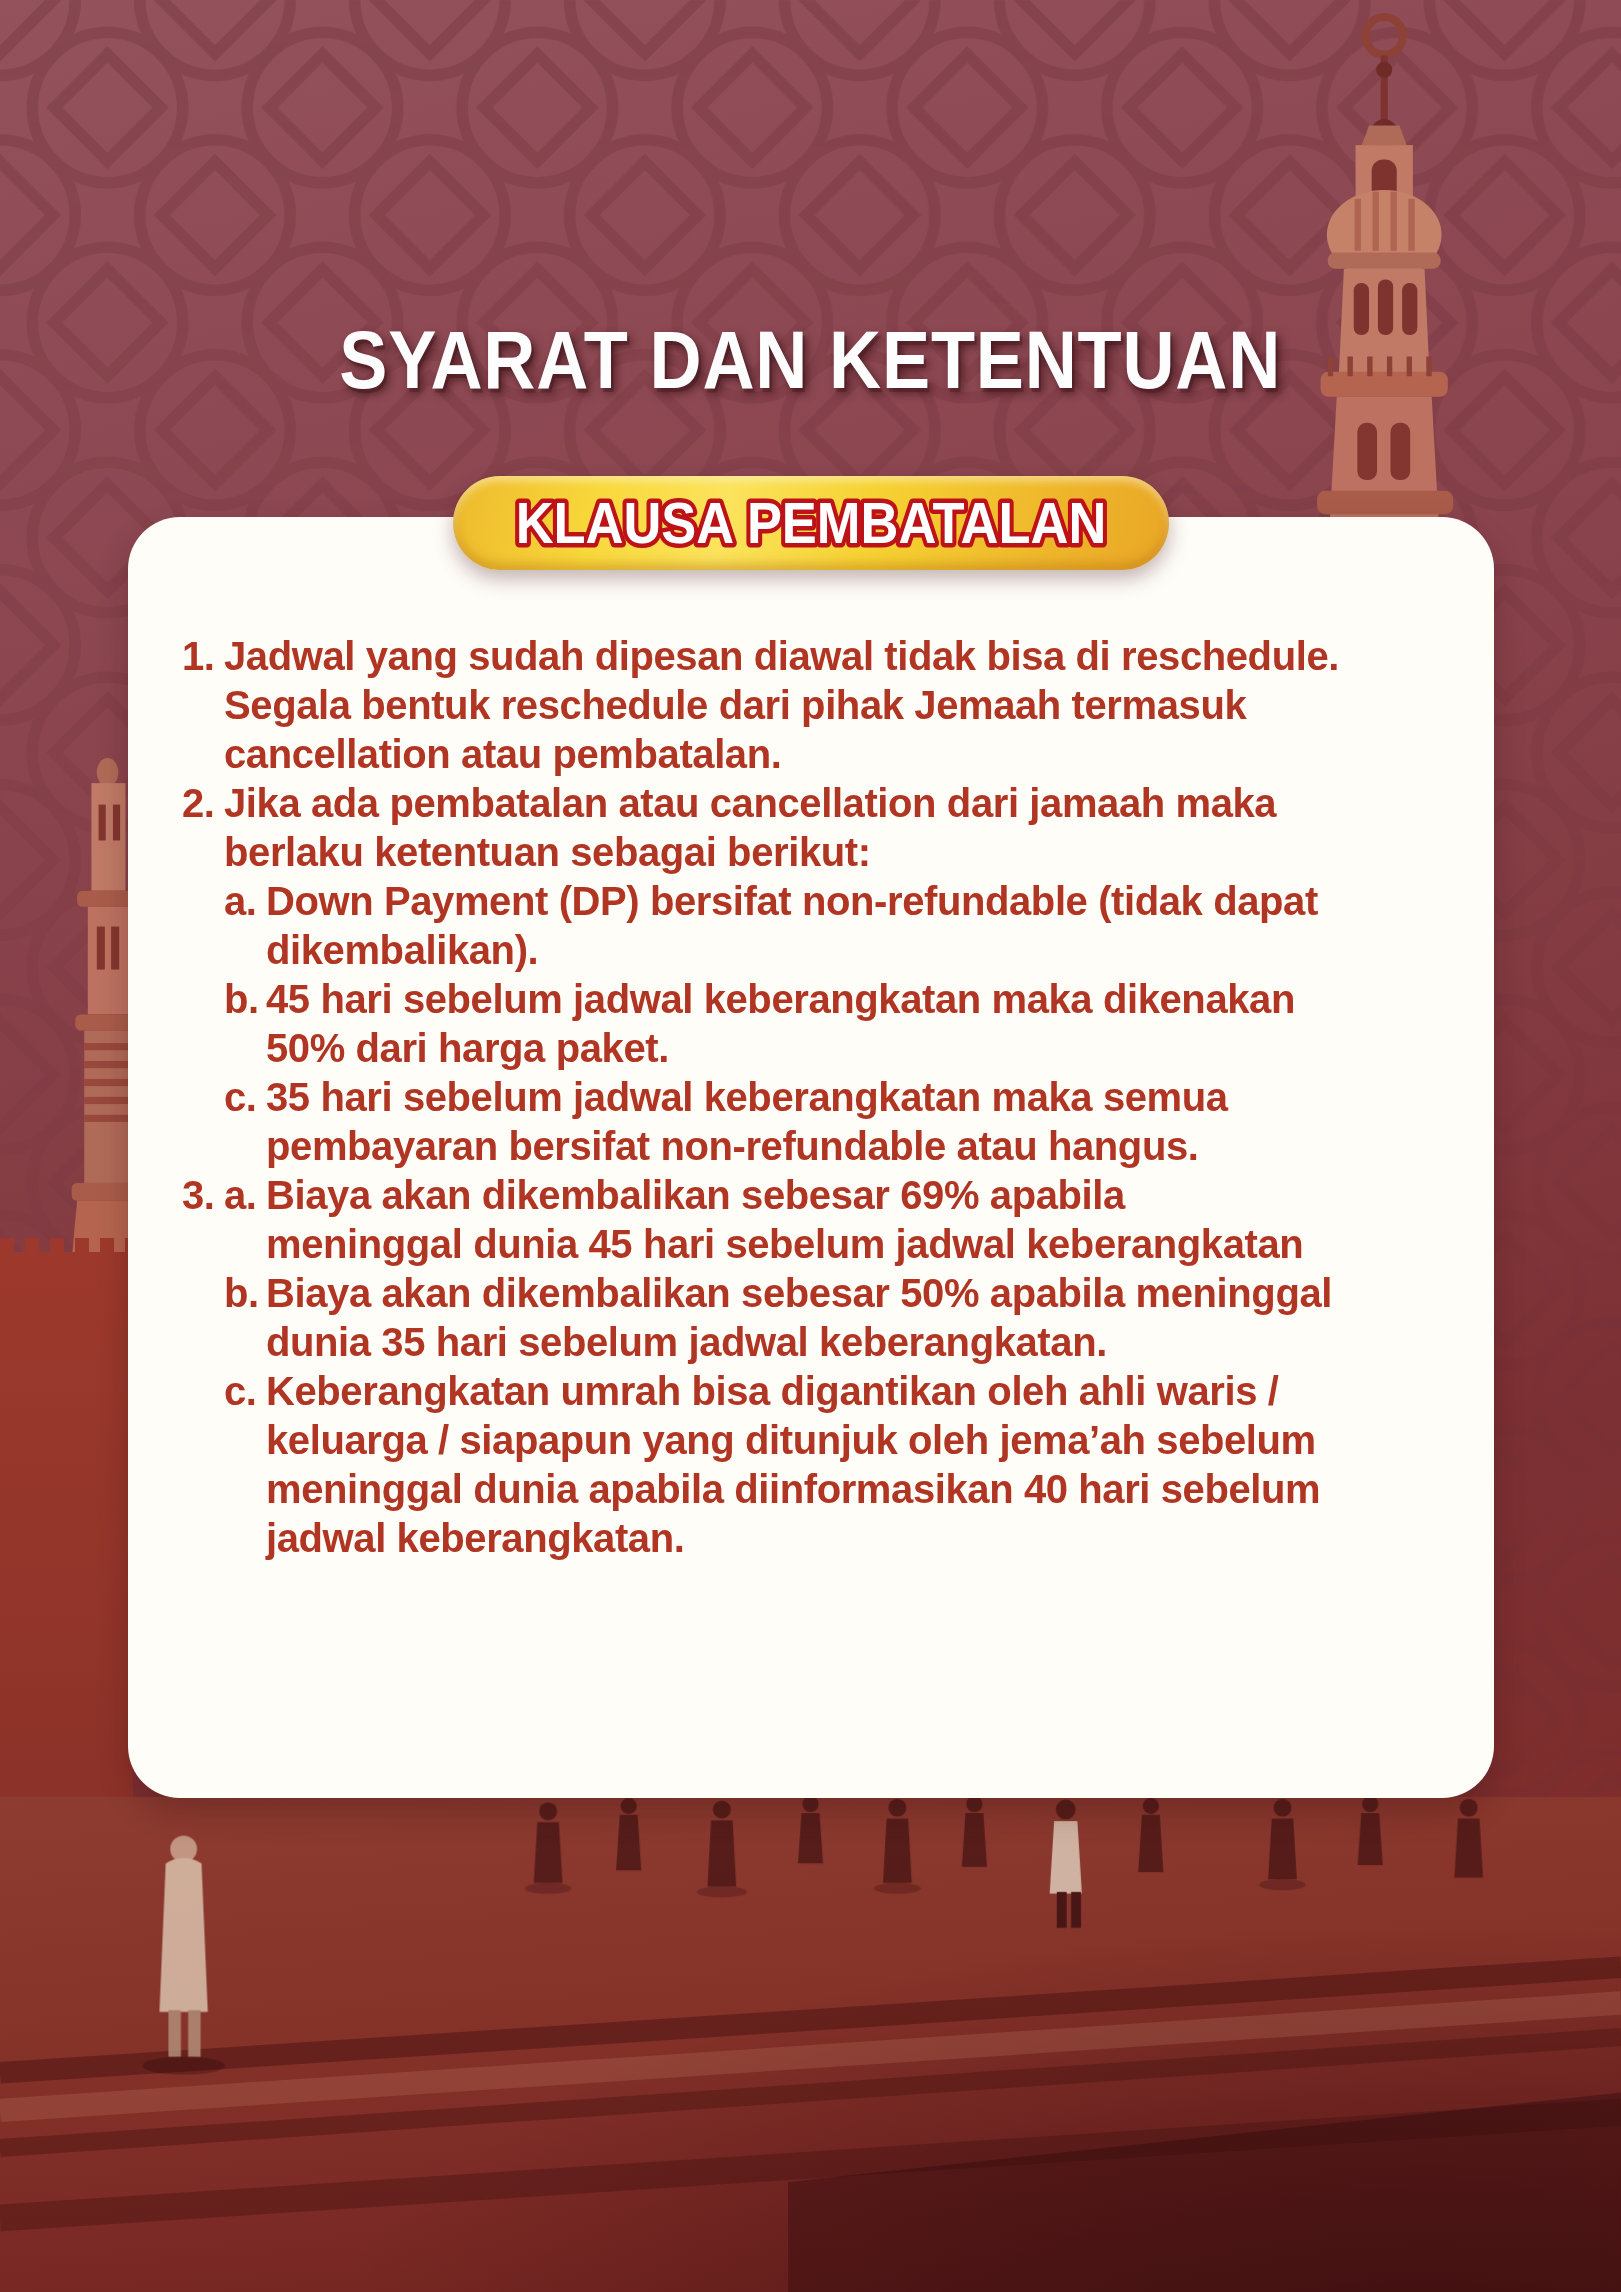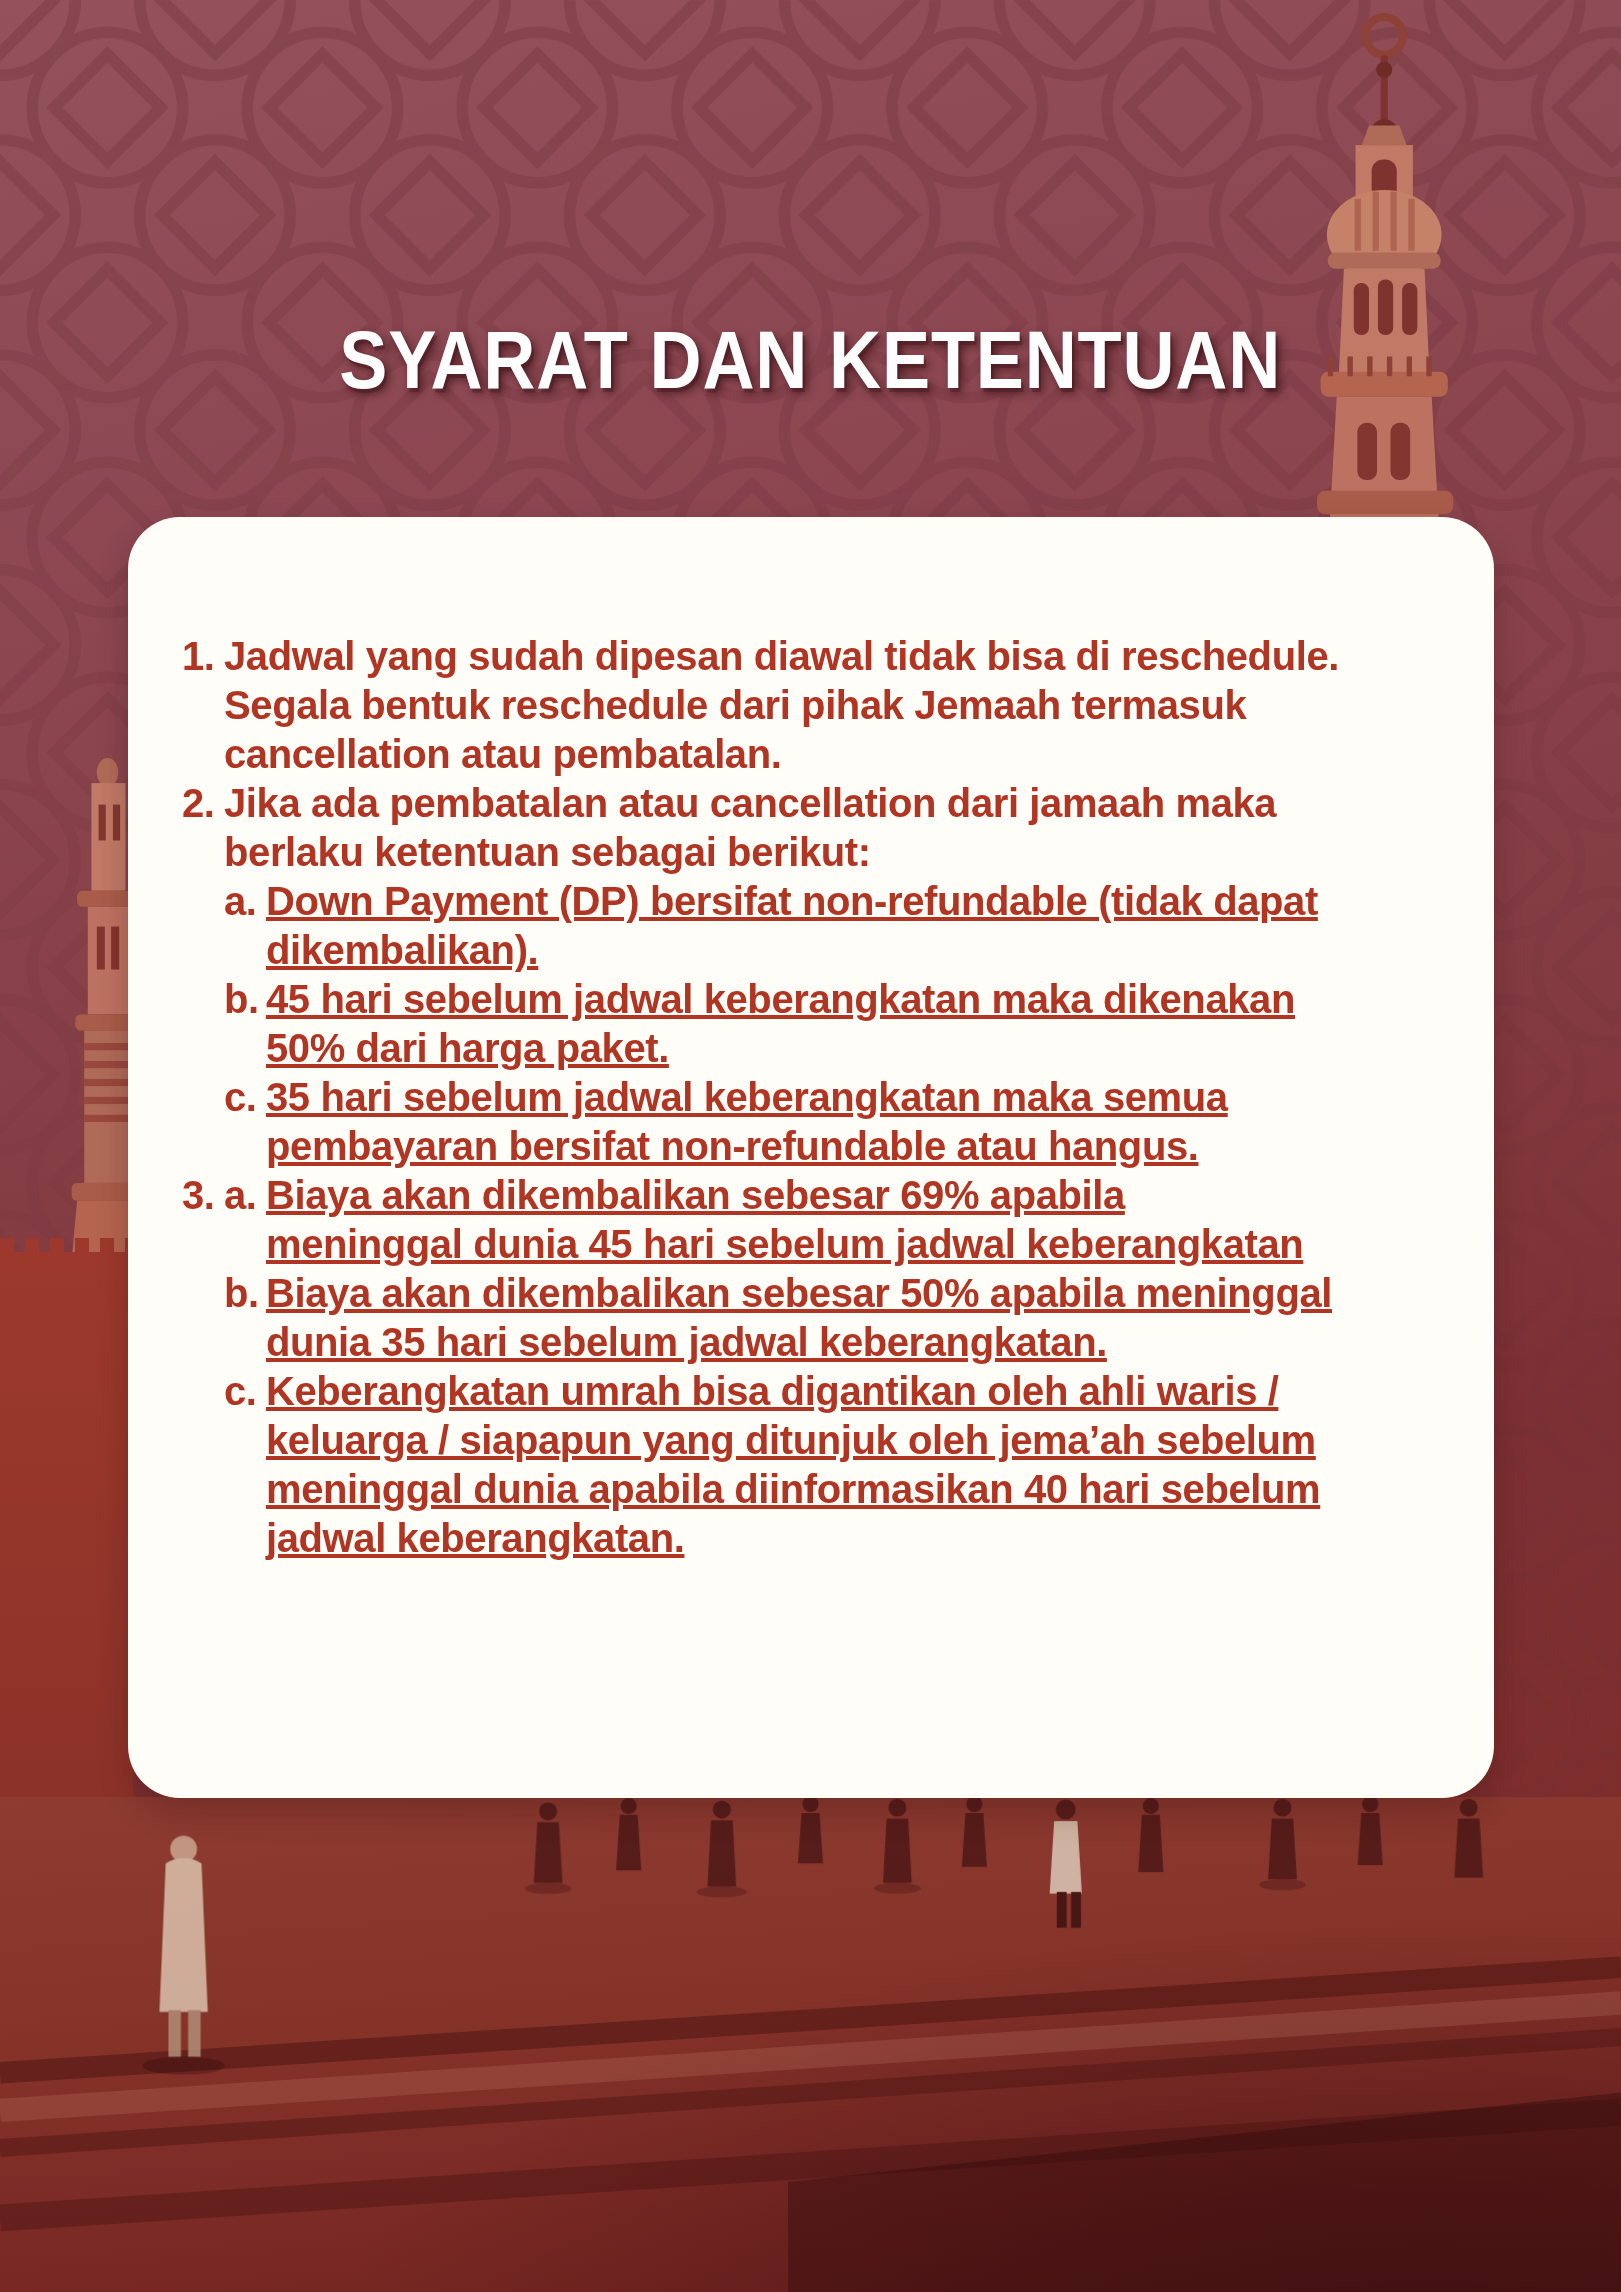--- a/index.html
+++ b/index.html
@@ -61,21 +61,21 @@
   .terms{
     margin:0;padding:0;list-style:none;
     color:#b13523;font-weight:bold;font-size:40px;line-height:49px;letter-spacing:-0.4px;
   }
   .term-item{display:flex;align-items:flex-start;}
   .num{flex:0 0 42px;}
   .itembody{flex:1;min-width:0;}
   .txt{white-space:pre-line;}
   .sub{display:flex;align-items:flex-start;}
   .letter{flex:0 0 42px;}
-  .sub .txt{flex:1;min-width:0;text-decoration:underline;}
+  .sub .txt{flex:1;min-width:0;}
 </style>
 </head>
 <body>
 
 <div class="stage">
 
   <div class="pattern-layer">
     <svg width="1621" height="2293" xmlns="http://www.w3.org/2000/svg" viewBox="0 0 1810 2560">
       <defs>
         <pattern id="arab" width="240" height="240" patternUnits="userSpaceOnUse">
@@ -230,20 +230,25 @@
             <path d="M1628,24 L1652,24 L1656,90 L1624,90 Z"></path>
           </g>
       </g>
     </svg>
   </div>
 
   <h1 class="page-title">
     <span class="squeeze">SYARAT DAN KETENTUAN</span>
   </h1>
 
+  <div class="badge">
+    <svg viewBox="0 0 800 105" xmlns="http://www.w3.org/2000/svg">
+      <text x="400" y="75" text-anchor="middle" font-family="Liberation Sans, sans-serif" font-size="64" font-weight="bold" fill="#ffffff" stroke="#bd1218" stroke-width="10" stroke-linejoin="round" paint-order="stroke" textLength="660" lengthAdjust="spacingAndGlyphs">KLAUSA PEMBATALAN</text>
+    </svg>
+  </div>
 
   <div class="terms-card">
     <ol class="terms">
 
       <li class="term-item">
         <span class="num">1.</span>
         <div class="itembody">
           <div class="txt">Jadwal yang sudah dipesan diawal tidak bisa di reschedule.
 Segala bentuk reschedule dari pihak Jemaah termasuk
 cancellation atau pembatalan.</div>

